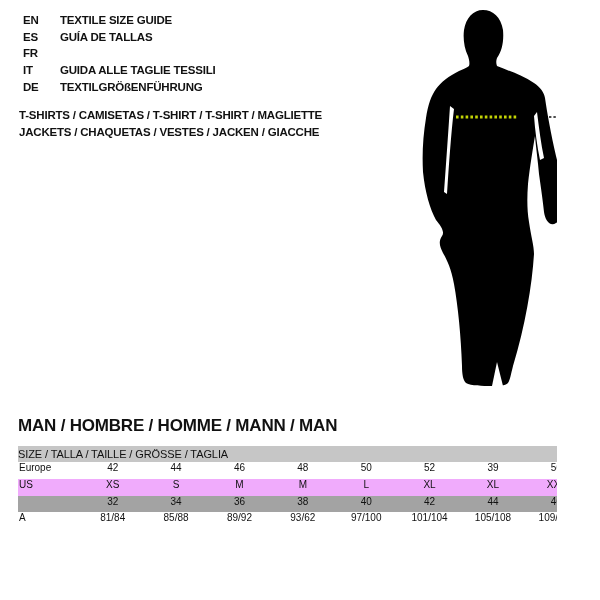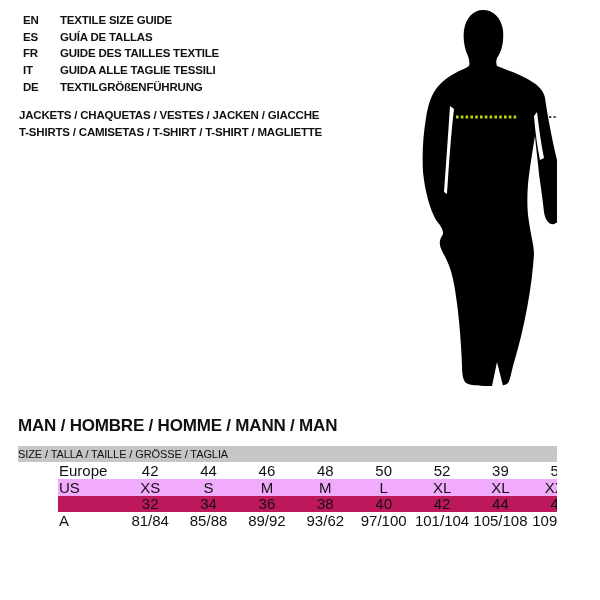--- a/index.html
+++ b/index.html
@@ -39,21 +39,21 @@
     position: absolute; left: 18px; top: 416px;
     font-size: 17px; font-weight: 700; letter-spacing: -0.2px;
   }
 
   
   .size-table { position: absolute; left: 18px; top: 446px; width: 570px; }
   .size-table-header {
     height: 16px; line-height: 16px; 
     font-size: 11px; font-weight: 400; letter-spacing: -0.1px;
   }
-  .row { display: flex; align-items: flex-end; height: 16.8px; font-size: 15px; margin-left: 40px; }
+  .row { display: flex; align-items: flex-start; height: 16.8px; font-size: 10px; }
   .row-label { width: 62px; padding-left: 1px; }
   .cell { flex: 1; text-align: center; }
 
   
   .footnote {
     position: absolute; left: 18px; top: 548px;
     font-size: 11.5px; font-weight: 700; letter-spacing: -0.2px;
   }
 </style>
 </head>
@@ -65,35 +65,34 @@
     <div class="lang-row">
       <span class="lang-code">EN</span>
       <span class="lang-label">TEXTILE SIZE GUIDE</span>
     </div>
     <div class="lang-row">
       <span class="lang-code">ES</span>
       <span class="lang-label">GUÍA DE TALLAS</span>
     </div>
     <div class="lang-row">
       <span class="lang-code">FR</span>
-      <span class="lang-label">GUIDE DES TAILLES TEXTILE</span>
     </div>
     <div class="lang-row">
       <span class="lang-code">IT</span>
       <span class="lang-label">GUIDA ALLE TAGLIE TESSILI</span>
     </div>
     <div class="lang-row">
       <span class="lang-code">DE</span>
       <span class="lang-label">TEXTILGRÖßENFÜHRUNG</span>
     </div>
   </div>
 
   <div class="categories">
+    <div>T-SHIRTS / CAMISETAS / T-SHIRT / T-SHIRT / MAGLIETTE</div>
     <div>JACKETS / CHAQUETAS / VESTES / JACKEN / GIACCHE</div>
-    <div>T-SHIRTS / CAMISETAS / T-SHIRT / T-SHIRT / MAGLIETTE</div>
   </div>
 
   <div class="figure-wrap">
     <svg width="176" height="385" viewBox="0 0 176 385" xmlns="http://www.w3.org/2000/svg">
 
       <path fill="#000000" d="
         M 70,4
         C 80,4 88,11 90,24
         C 91,35 89,45 84,52
         C 83,55 83,57 84,60
@@ -165,21 +164,21 @@
       <span class="cell">XS</span>
       <span class="cell">S</span>
       <span class="cell">M</span>
       <span class="cell">M</span>
       <span class="cell">L</span>
       <span class="cell">XL</span>
       <span class="cell">XL</span>
       <span class="cell">XXL</span>
     </div>
 
-    <div class="row shaded" style="background: #be185d;">
+    <div class="row shaded" style="background: #a3a3a3;">
       <span class="row-label"></span>
       <span class="cell">32</span>
       <span class="cell">34</span>
       <span class="cell">36</span>
       <span class="cell">38</span>
       <span class="cell">40</span>
       <span class="cell">42</span>
       <span class="cell">44</span>
       <span class="cell">46</span>
     </div>

